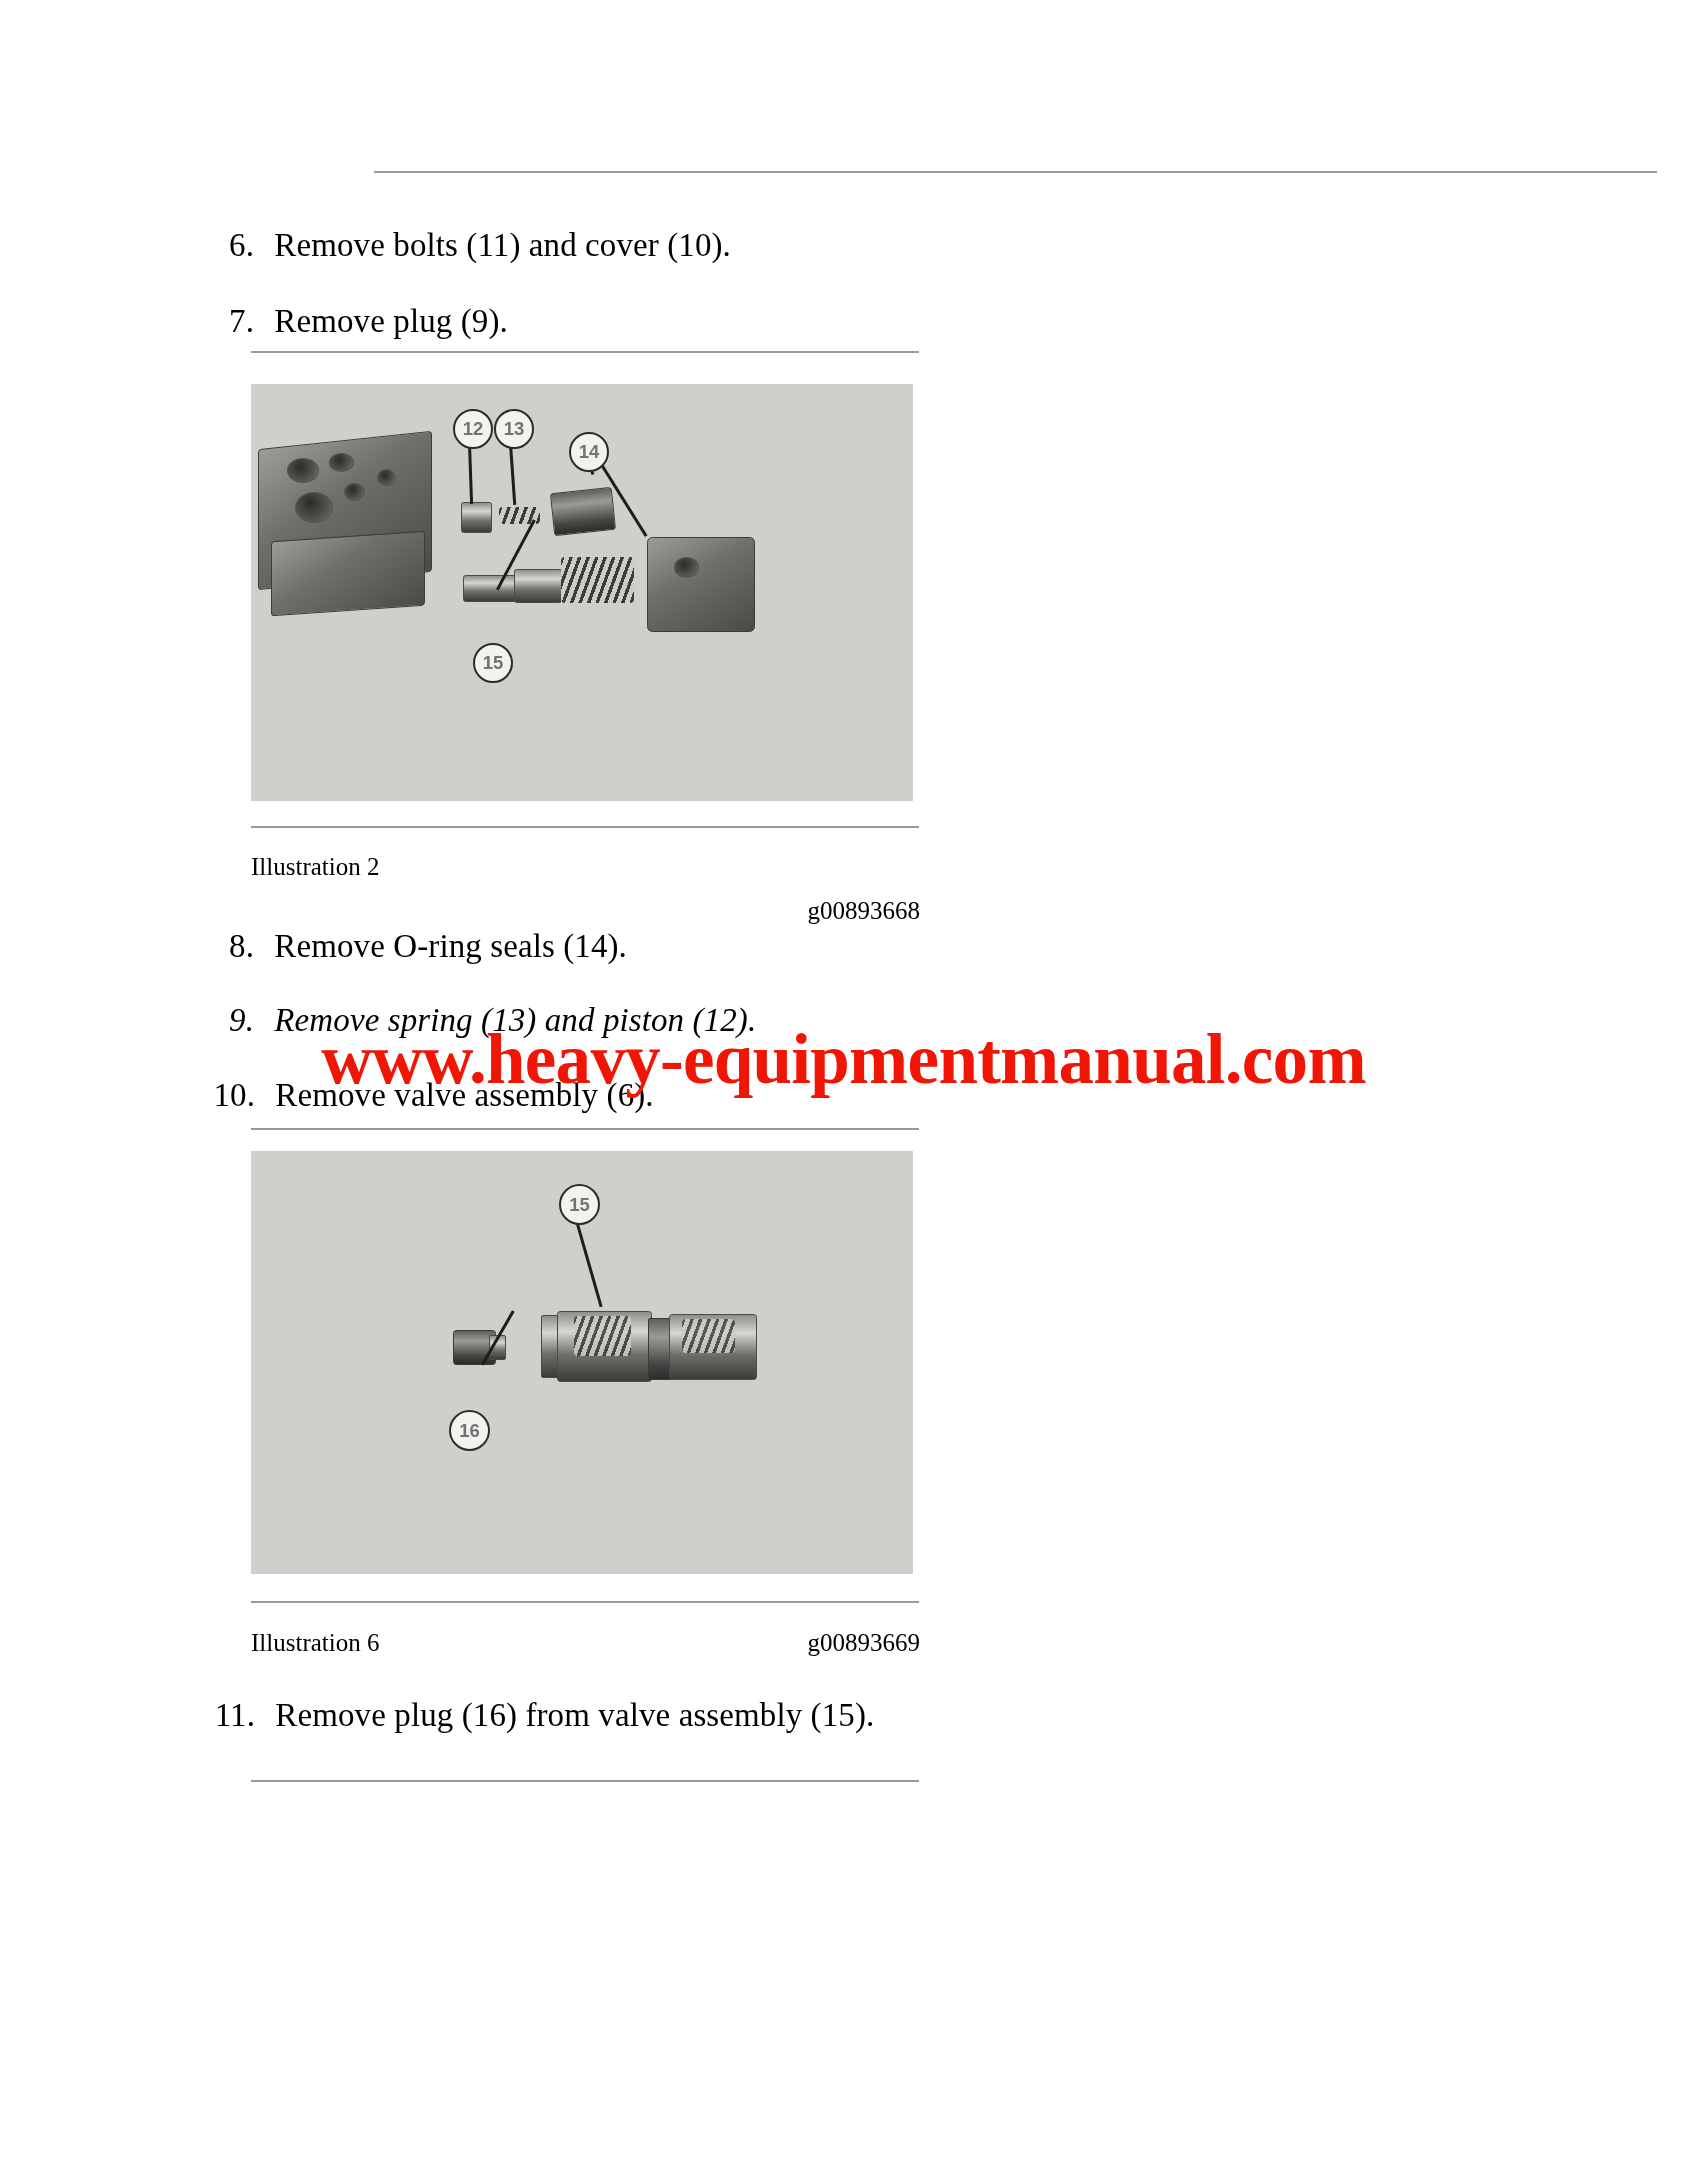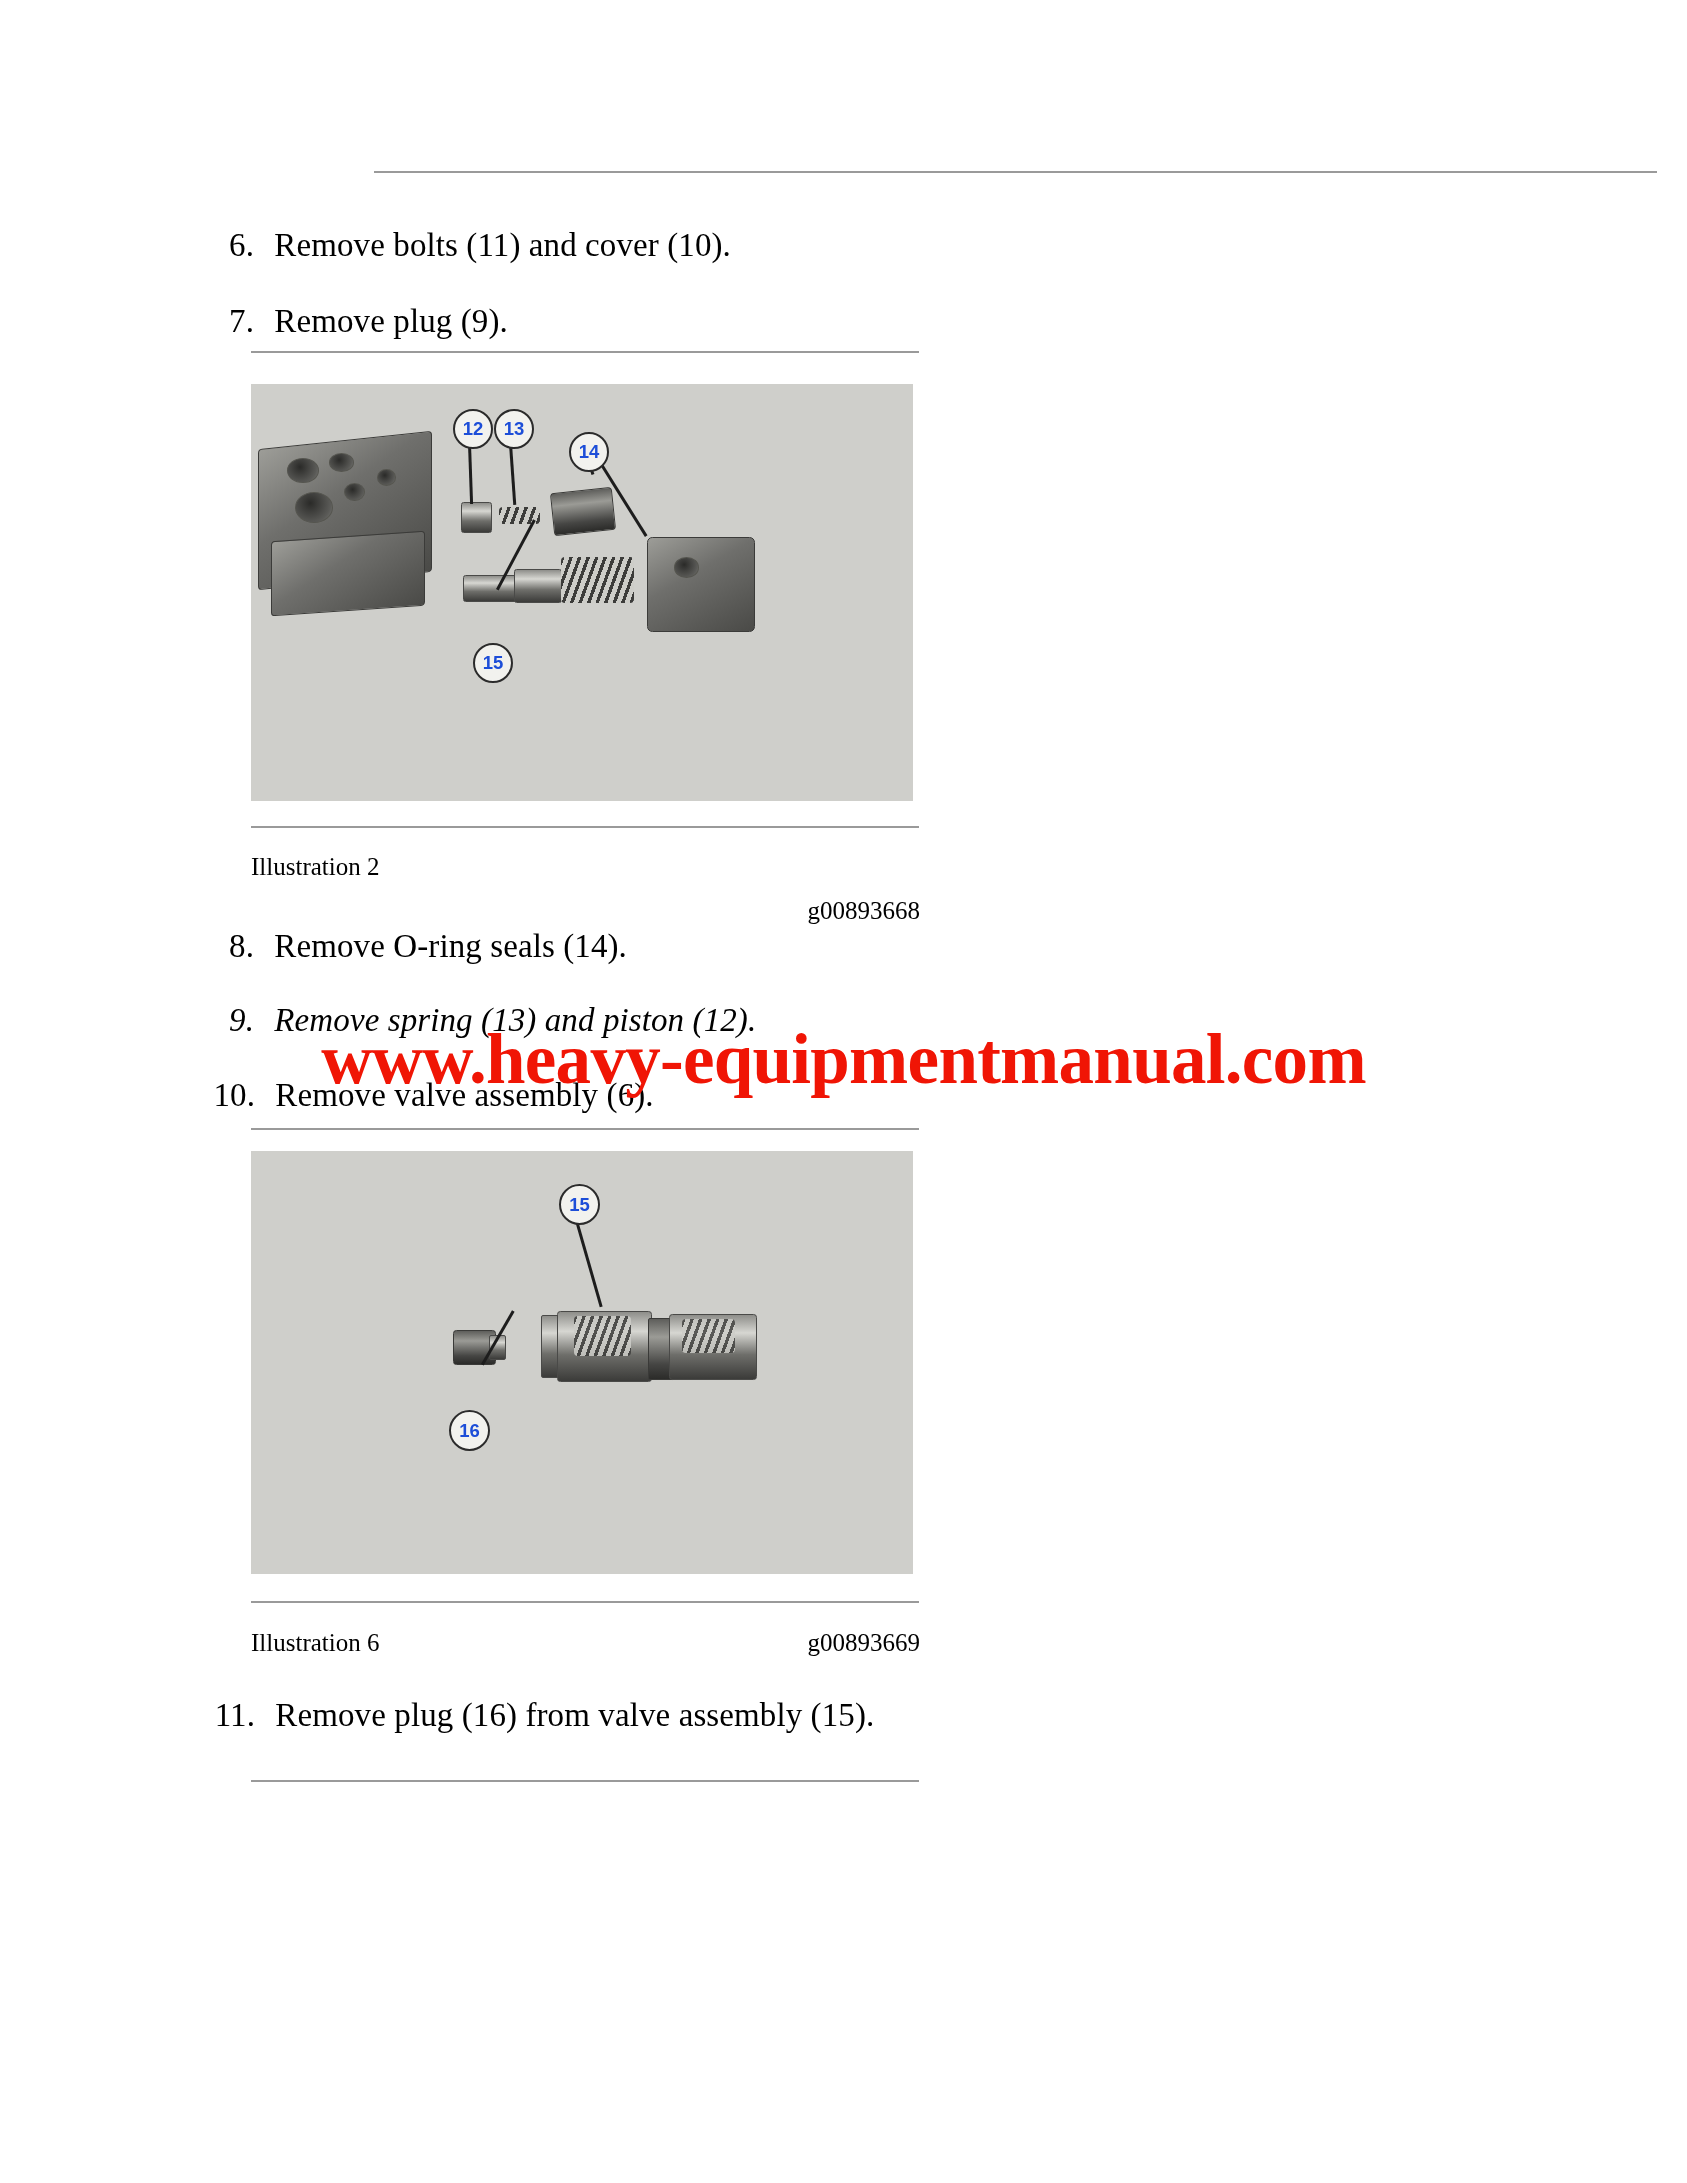--- a/index.html
+++ b/index.html
@@ -83,21 +83,21 @@
     white-space: nowrap;
     pointer-events: none;
   }
 
   
   .callout {
     position: absolute;
     border: 2px solid #2b2b2b;
     border-radius: 50%;
     background: #f2f2ee;
-    color: #1d4ed8;
+    color: #737373;
     font-family: "Liberation Sans", sans-serif;
     font-weight: 700;
     display: flex;
     align-items: center;
     justify-content: center;
   }
   .leader {
     position: absolute;
     background: #1d1d1d;
     transform-origin: 0 0;

